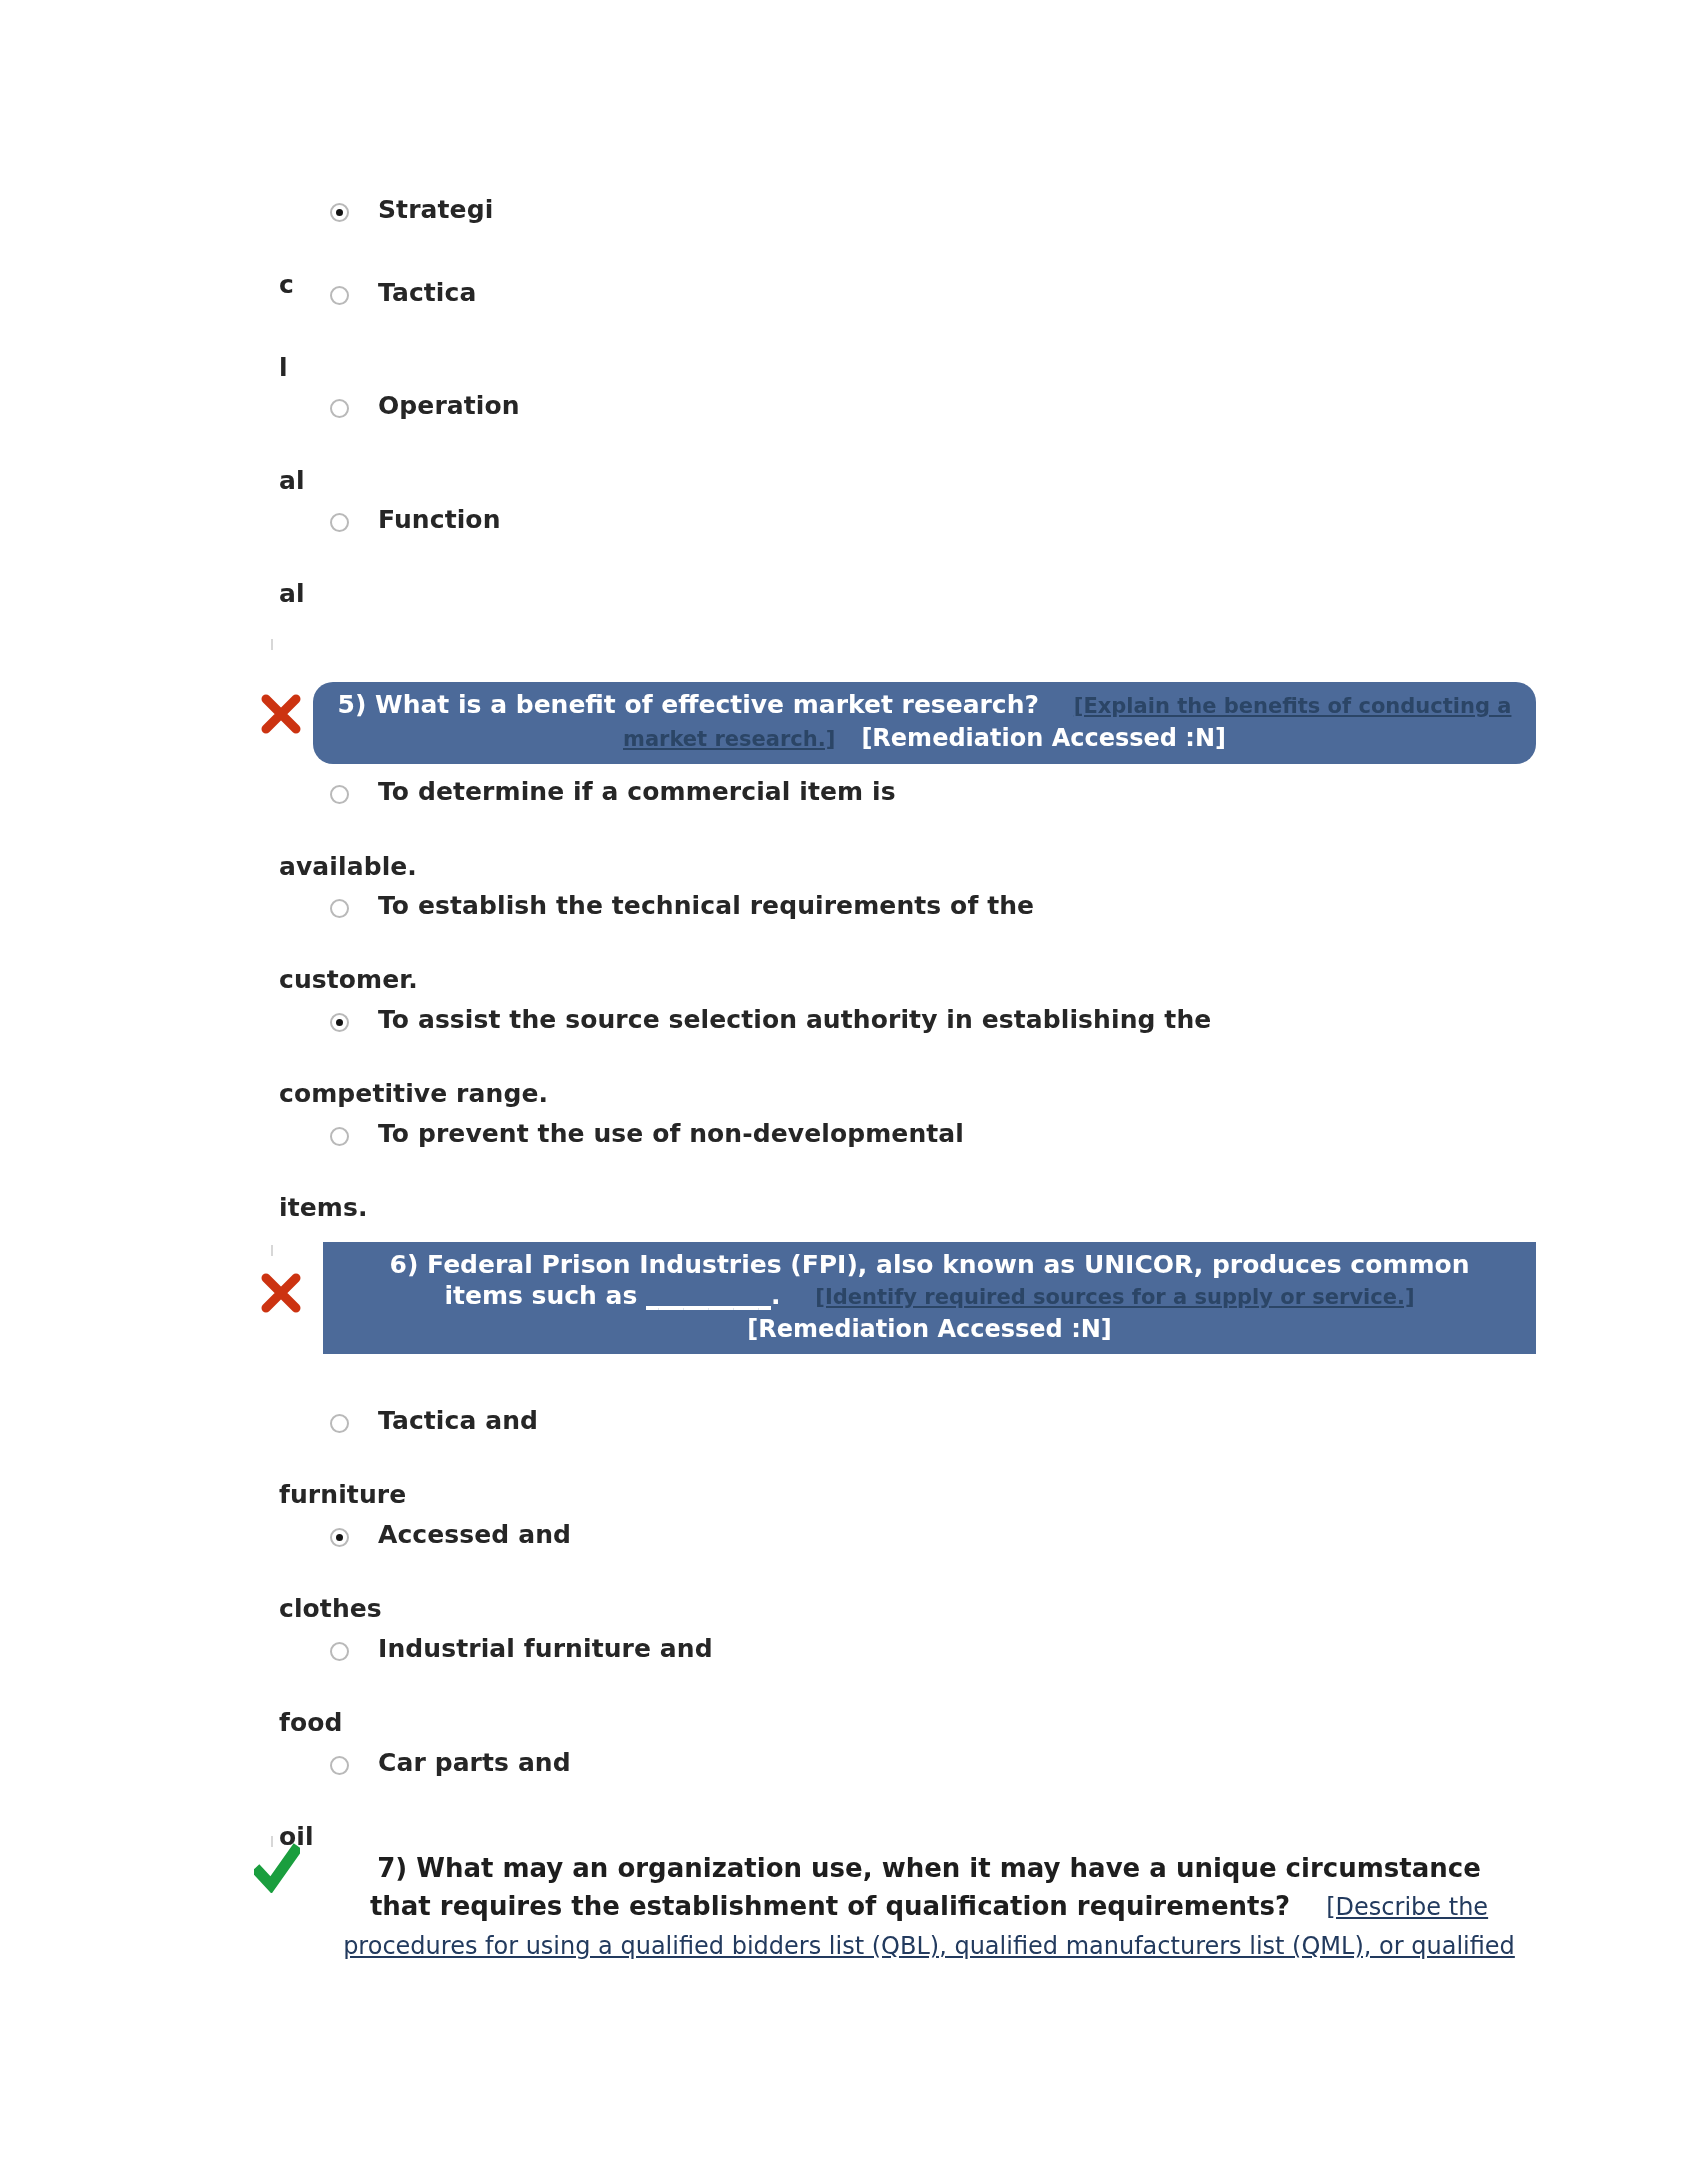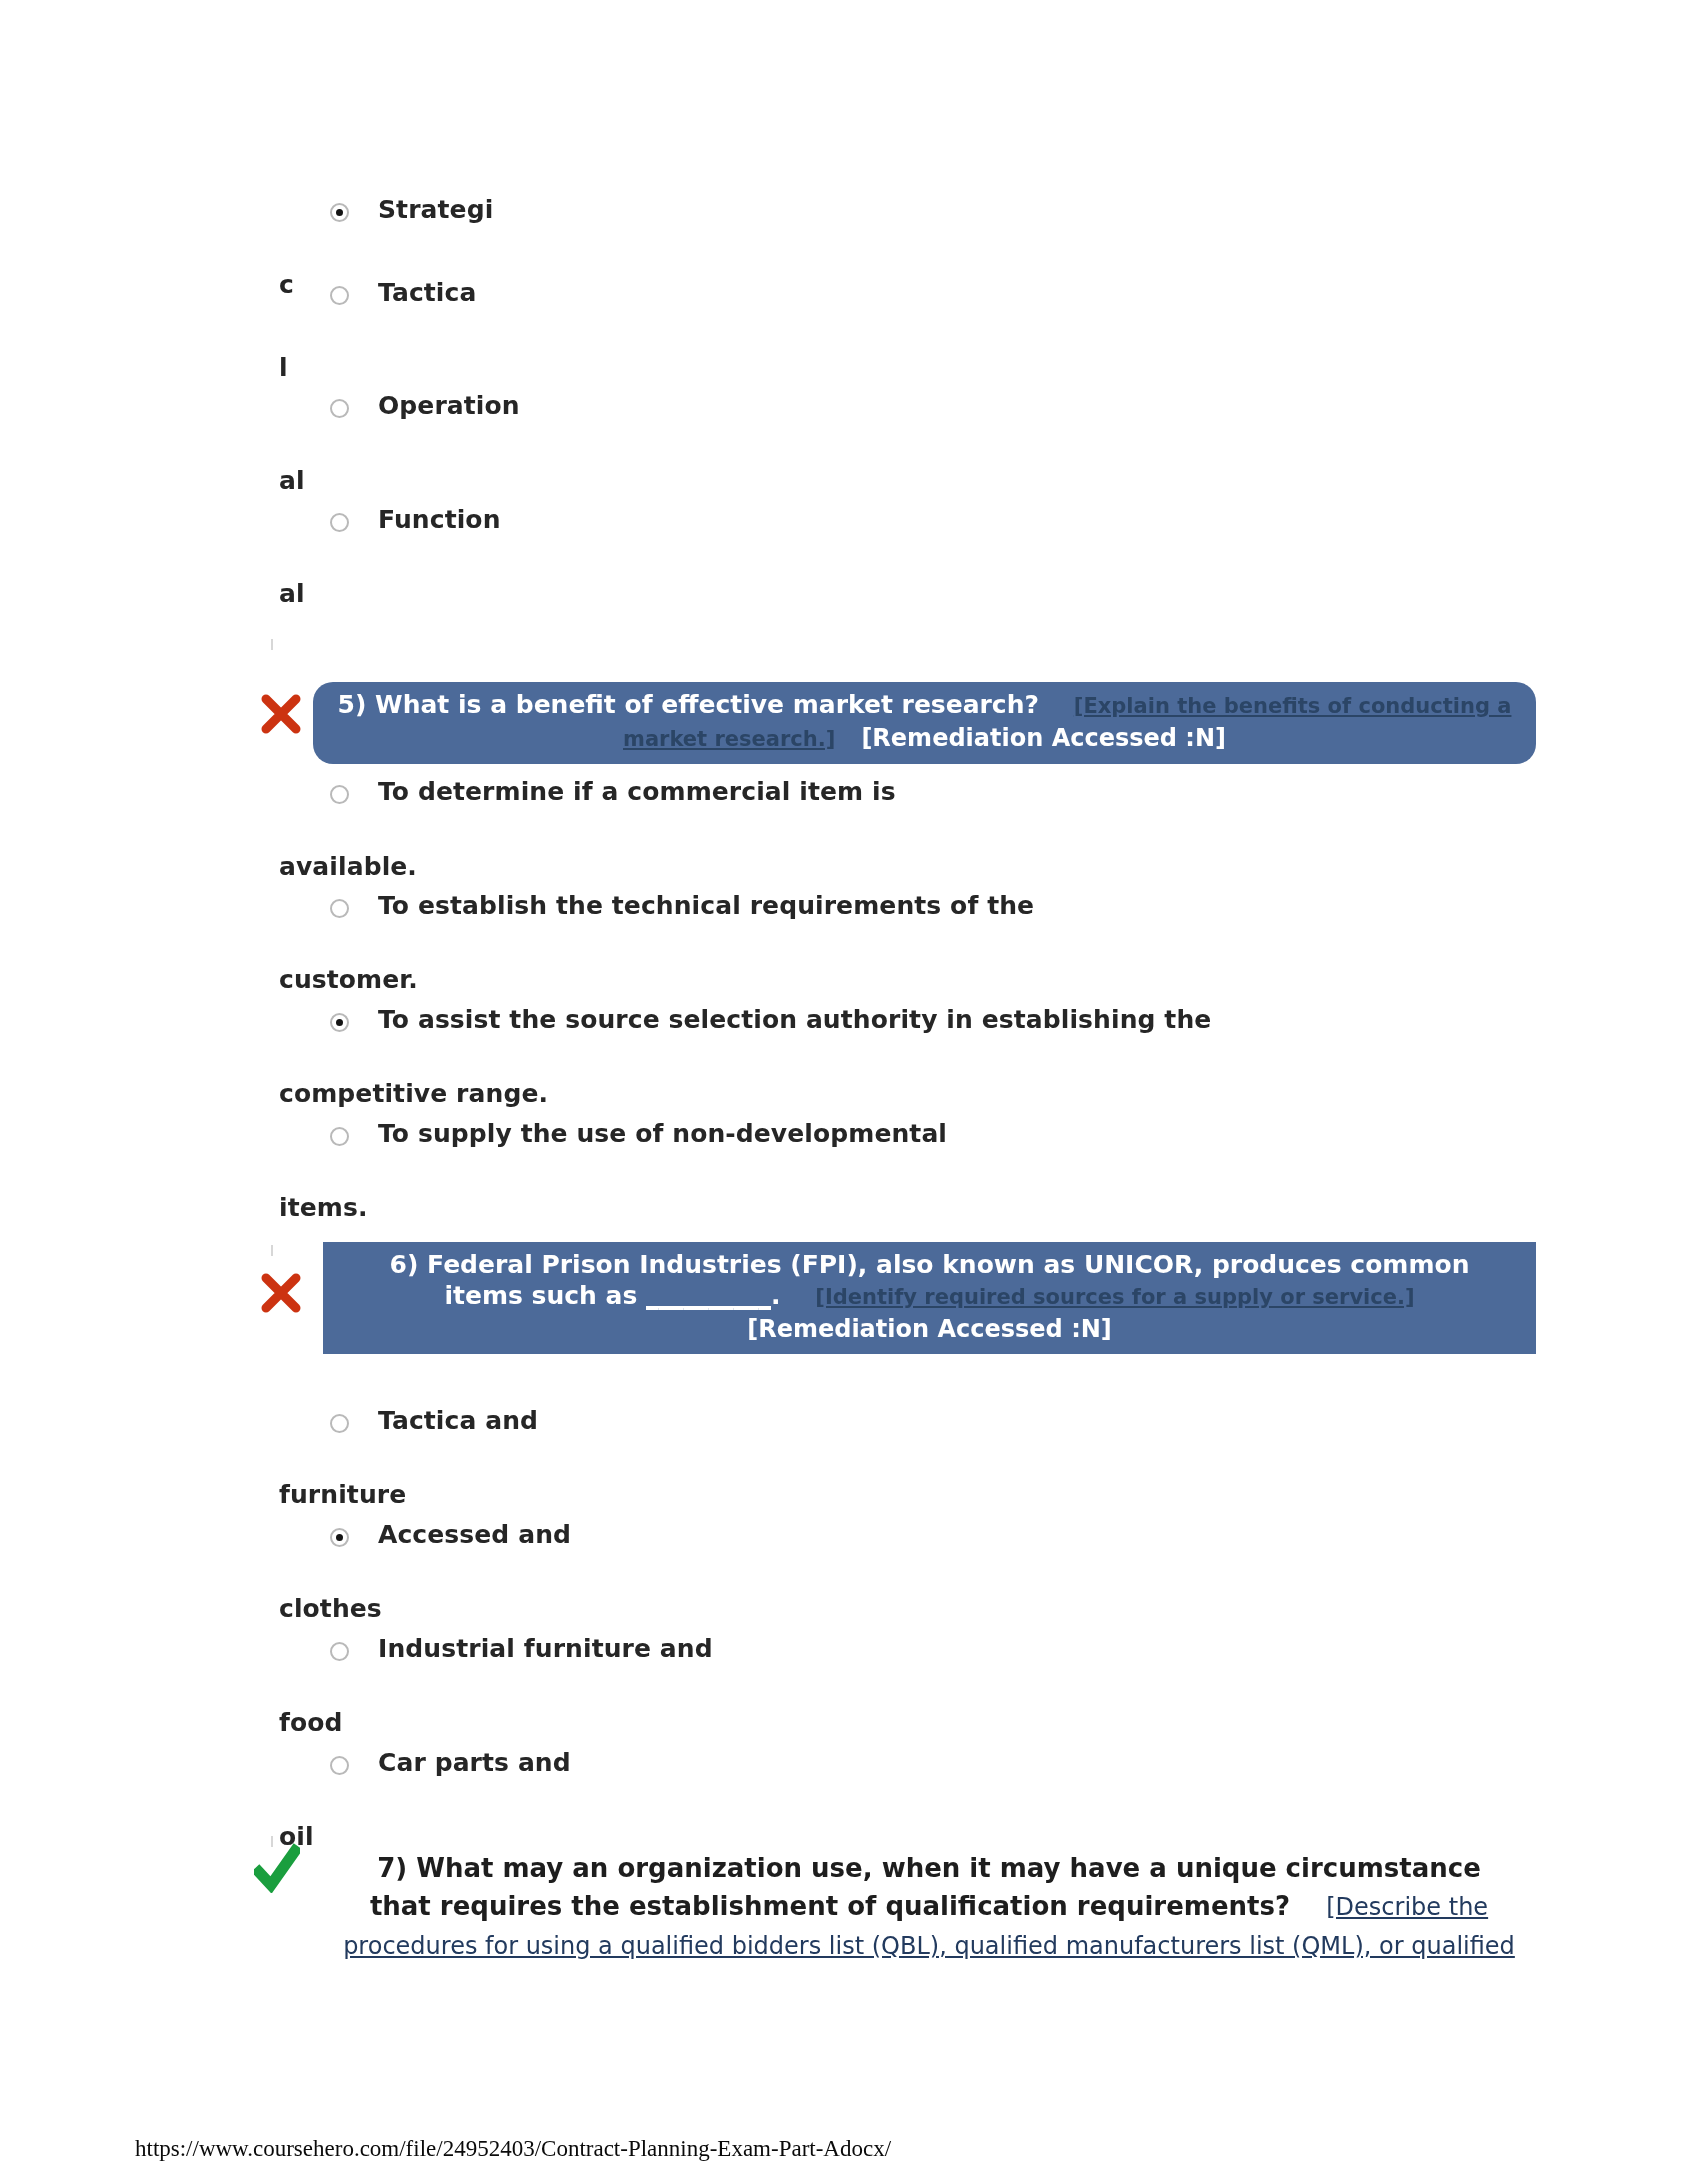--- a/index.html
+++ b/index.html
@@ -210,21 +210,21 @@
   <div class="opt" style="left:282px; top:983px;">
     <span class="radio sel"></span>
     <div class="otext">To assist the source selection authority in establishing the</div>
   </div>
   <div class="opt" style="left:282px; top:1057px;">
     <div class="otext" style="text-indent:0;">competitive range.</div>
   </div>
 
   <div class="opt" style="left:282px; top:1097px;">
     <span class="radio"></span>
-    <div class="otext">To supply the use of non-developmental</div>
+    <div class="otext">To prevent the use of non-developmental</div>
   </div>
   <div class="opt" style="left:282px; top:1171px;">
     <div class="otext" style="text-indent:0;">items.</div>
   </div>
 
   <div class="tick" style="left:223px; top:1245px;"></div>
 
   <div class="mark-x" style="left:210px; top:1270px;">
     <svg viewBox="0 0 46 46" width="46" height="46" aria-hidden="true">
       <path d="M8 8 L38 38 M38 8 L8 38" stroke="#cc3311" stroke-width="9" stroke-linecap="round"></path>
@@ -287,16 +287,15 @@
     <span>7)</span>
     <span>What may an organization use, when it may have a unique circumstance</span>
     <br>
     <span>that requires the establishment of qualification requirements?</span>
     &nbsp;&nbsp;
     <span class="obj">[Describe the</span>
     <br>
     <span class="obj">procedures for using a qualified bidders list (QBL), qualified manufacturers list (QML), or qualified</span>
   </div>
 
-  <div class="footer-line" style="left:87px; top:2136px;">https://www.coursehero.com/file/24952403/Contract-Planning-Exam-Part-Adocx/</div>
 
 </div>
 
 
 </body></html>

